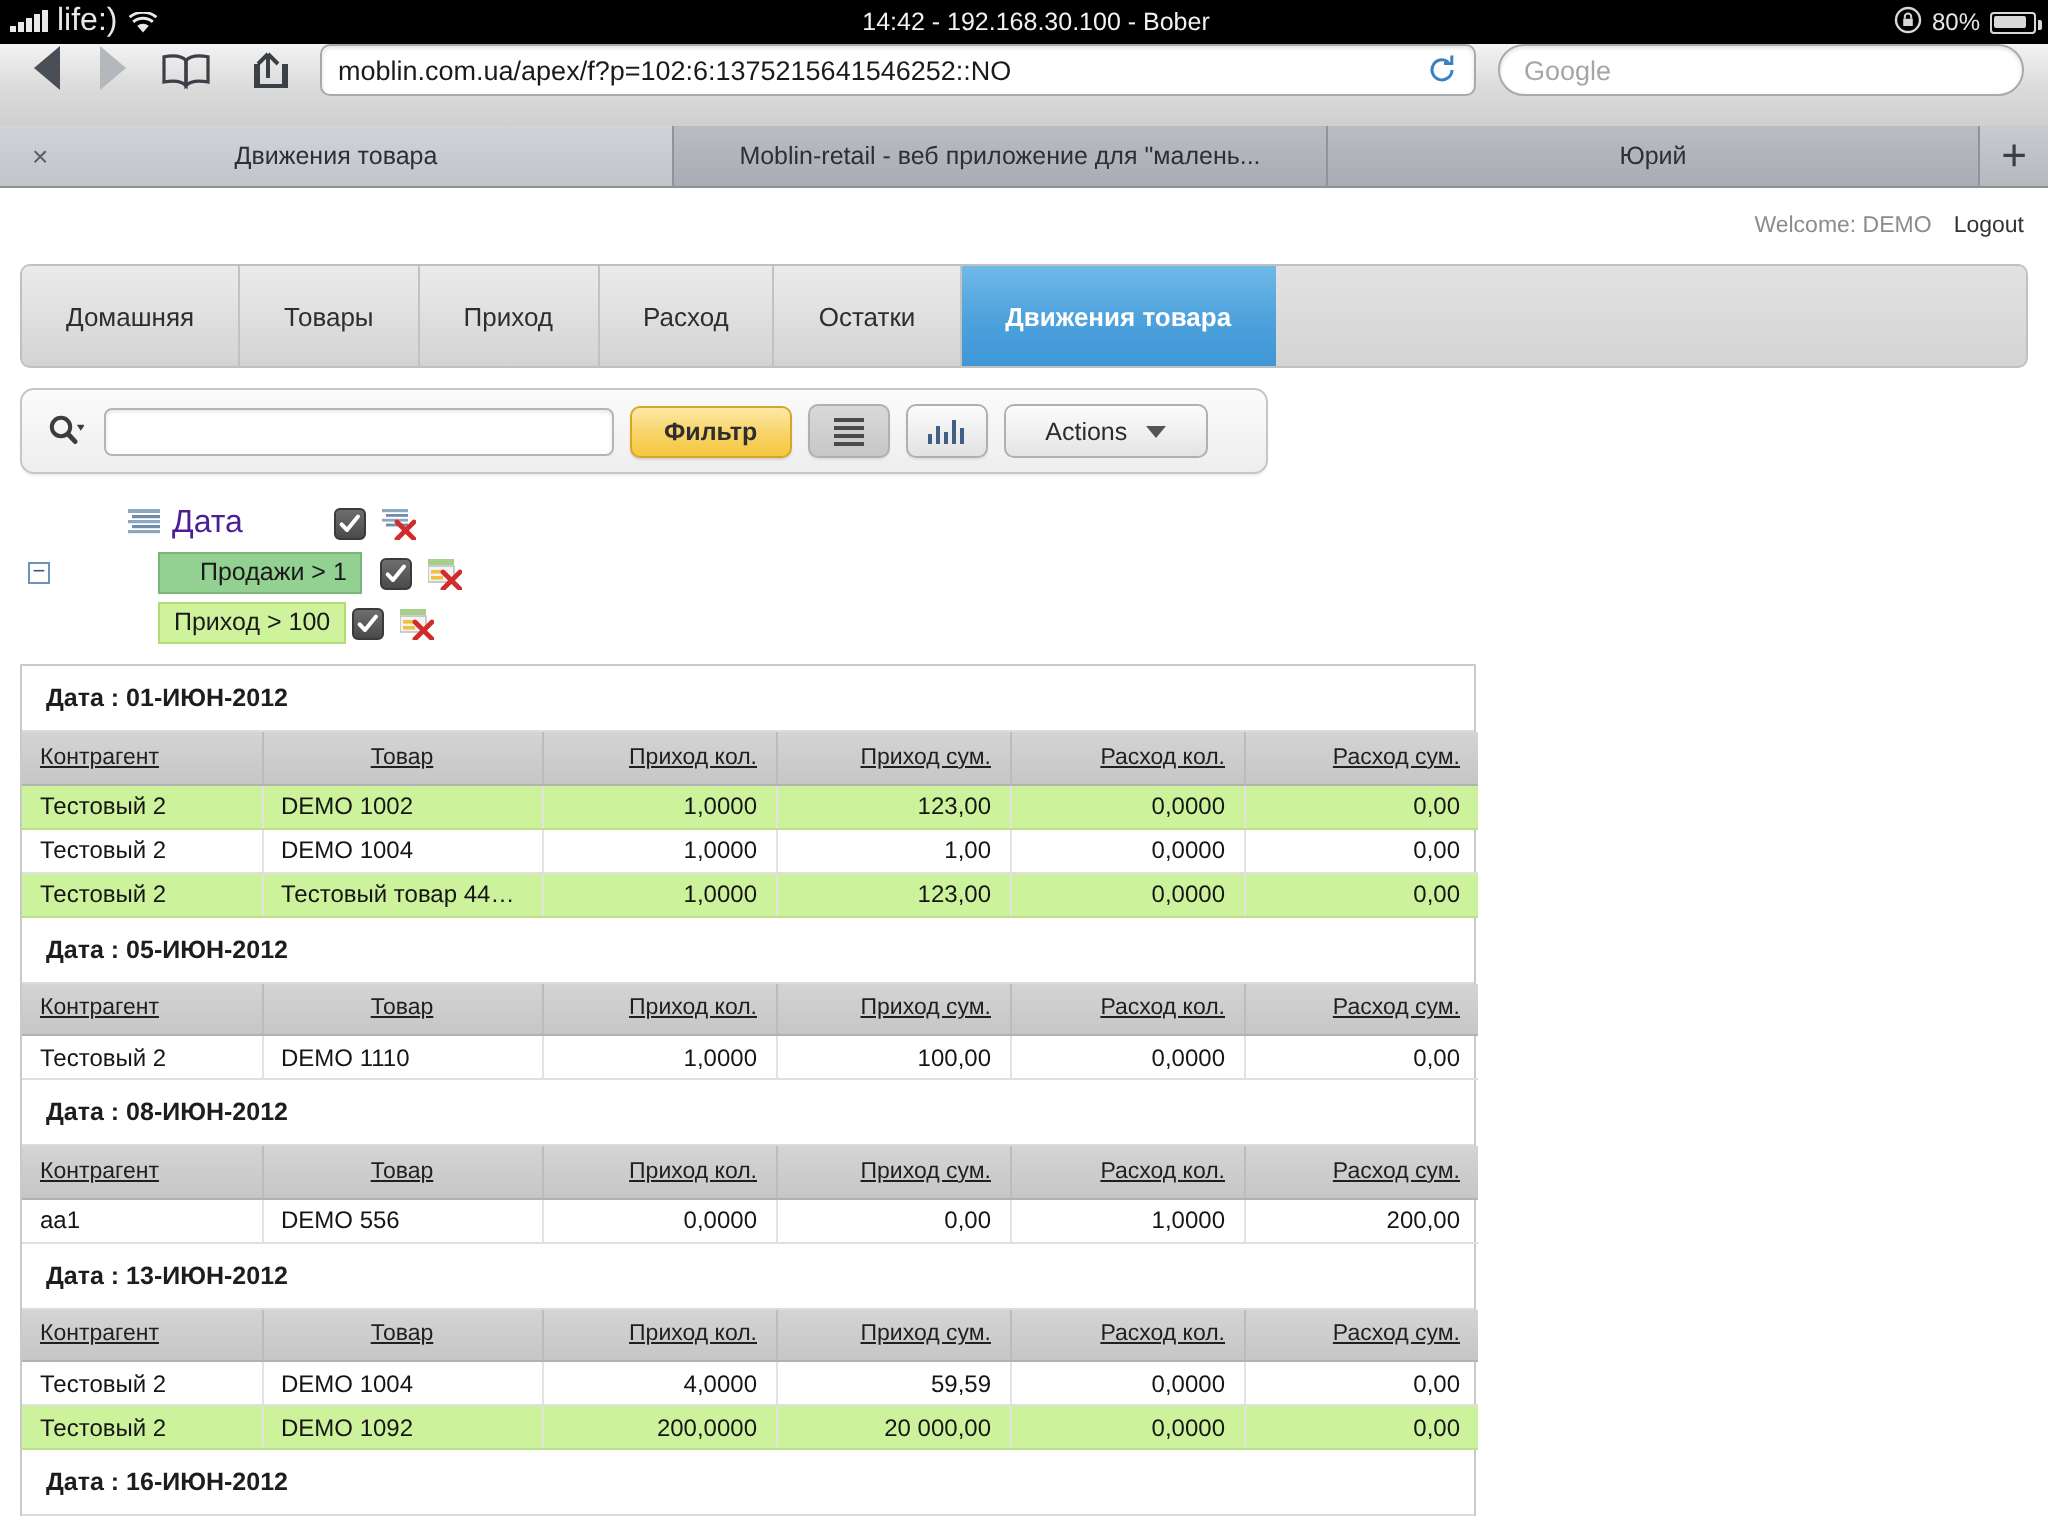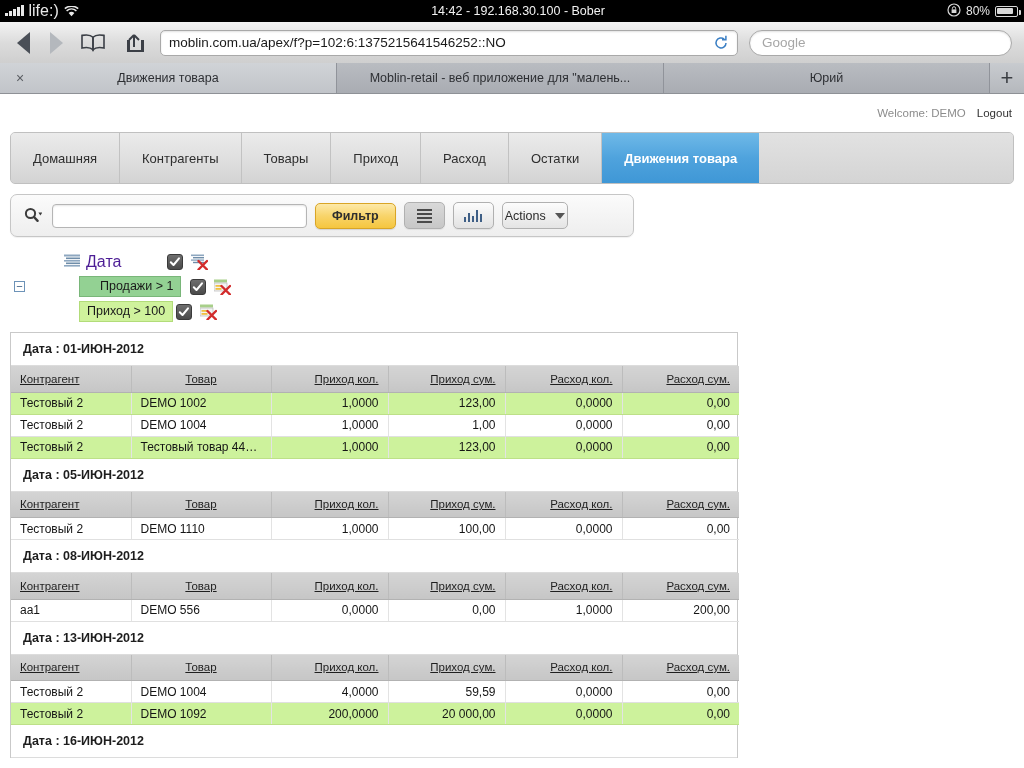--- a/index.html
+++ b/index.html
@@ -45,21 +45,21 @@
     width:2px; height:5px; background:#d8d8d8; border-radius:0 1px 1px 0;
   }
   .battery i { position:absolute; left:1.3px; top:1.3px; bottom:1.3px;
     width: 76%; background:#d8d8d8; border-radius:1px; display:block; }
 
   
   .browser-toolbar {
     height: 42px; width: 1024px;
     background: linear-gradient(to bottom, #f3f3f3 0%, #dcdcdc 50%, #cfcfcf 100%);
     border-bottom: 1px solid #9a9a9a;
-    display: flex; align-items: center; padding: 0 12px; gap: 11px;
+    display: flex; align-items: flex-start; padding: 0 12px; gap: 11px;
   }
   .nav-arrow { width: 22px; height: 24px; display:flex; align-items:center; justify-content:center; }
   .tri-left {
     width:0;height:0;border-top:11px solid transparent;border-bottom:11px solid transparent;
     border-right:13px solid #4a4f57;
   }
   .tri-right {
     width:0;height:0;border-top:11px solid transparent;border-bottom:11px solid transparent;
     border-left:13px solid #b4b8bd;
   }
@@ -169,21 +169,21 @@
   }
   .tb-btn {
     height: 27px; min-width: 41px; padding: 0 9px;
     background: linear-gradient(to bottom,#fcfcfc,#e2e2e2);
     border: 1px solid #b0b0b0; border-radius: 5px;
     display:flex;align-items:center;justify-content:center;
     box-shadow: 0 1px 1px rgba(0,0,0,0.07);
   }
   .tb-btn.pressed { background: linear-gradient(to bottom,#d9d9d9,#c7c7c7); }
   .actions-btn {
-    height: 27px; padding: 0 2px; gap: 9px;
+    height: 27px; padding: 0 20px; gap: 9px;
     background: linear-gradient(to bottom,#fcfcfc,#e4e4e4);
     border: 1px solid #b0b0b0; border-radius: 5px;
     display:flex;align-items:center;
     font-size: 12.5px; color:#2b2b2b;
   }
   .caret-down {
     width:0;height:0;border-left:5px solid transparent;border-right:5px solid transparent;
     border-top:6px solid #555;
   }
   .bars-icon i { display:block; width:15px; height:2px; background:#4a4a4a; margin:2px 0; }
@@ -341,23 +341,20 @@
   <div class="app-header-right">
     <span class="welcome-text">Welcome: DEMO</span>
     <a class="logout-link" href="#">Logout</a>
   </div>
 </div>
 
 <div class="nav-wrap">
   <div class="nav-tabs">
     <div class="nav-tab">
         <span>Домашняя</span>
-      </div>
-    <div class="nav-tab">
-        <span>Контрагенты</span>
       </div>
     <div class="nav-tab">
         <span>Товары</span>
       </div>
     <div class="nav-tab">
         <span>Приход</span>
       </div>
     <div class="nav-tab">
         <span>Расход</span>
       </div>

